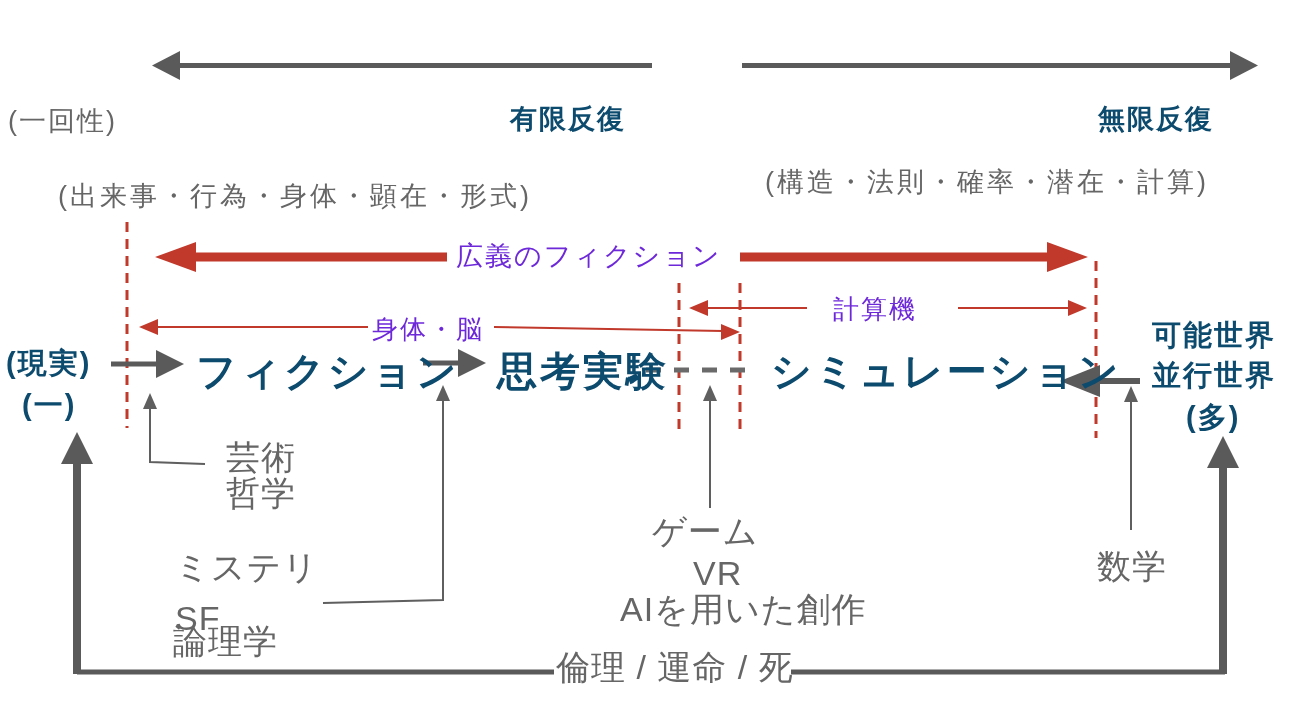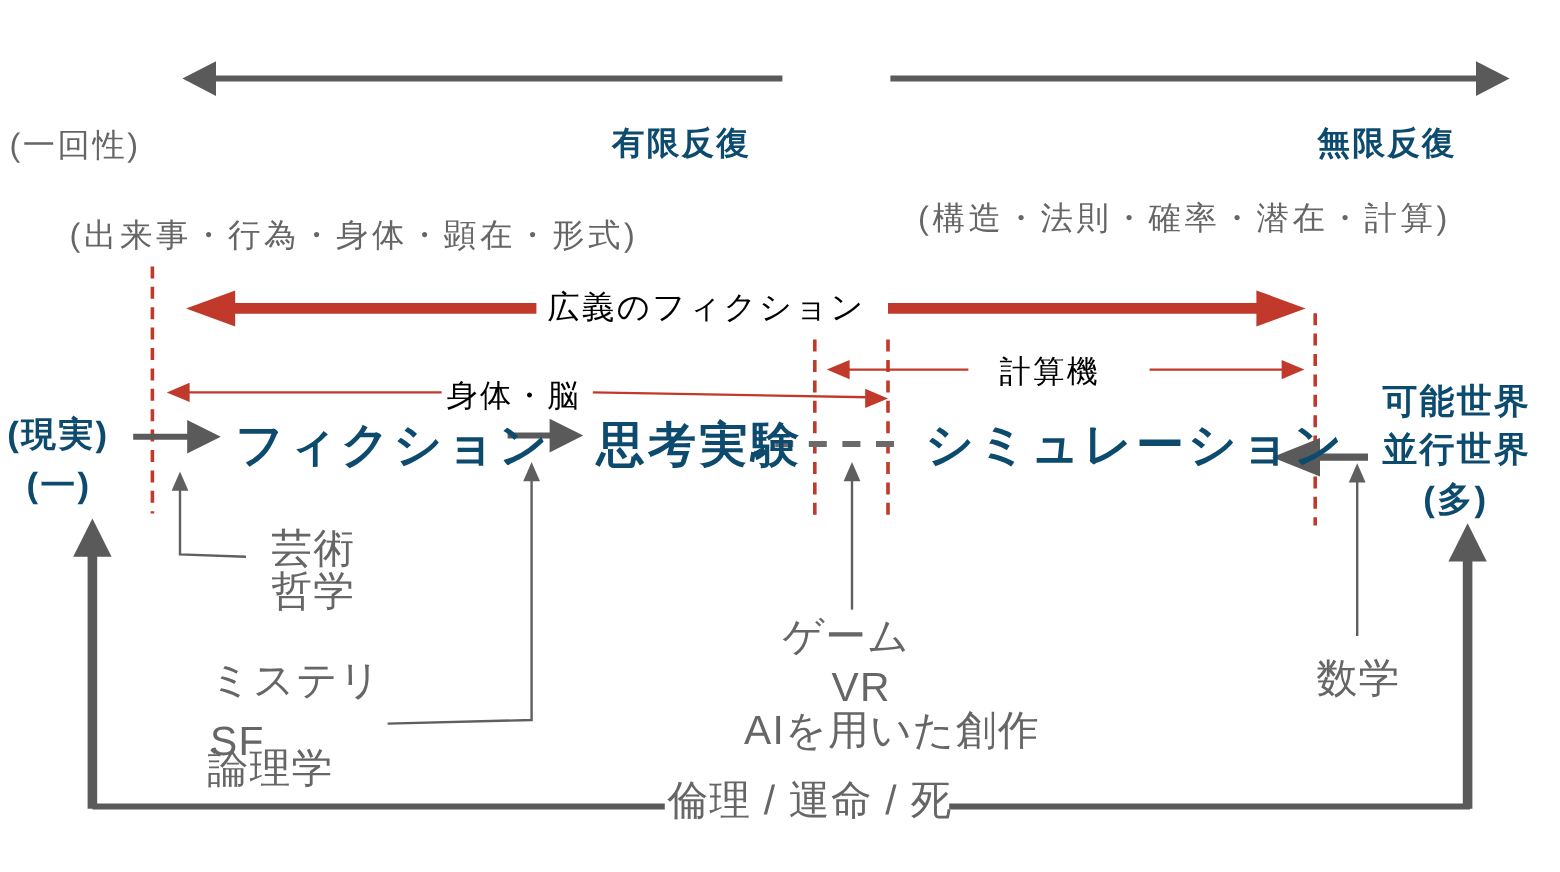--- a/index.html
+++ b/index.html
@@ -3,21 +3,21 @@
 <meta charset="utf-8">
 <style>
   html,body{margin:0;padding:0;background:#ffffff;}
   .canvas{
     position:relative;width:1300px;height:727px;background:#ffffff;overflow:hidden;
     font-family:"Liberation Sans","DejaVu Sans",sans-serif;
   }
   .layer{position:absolute;left:0;top:0;width:1300px;height:727px;}
   .lbl{position:absolute;white-space:nowrap;line-height:1;letter-spacing:2px;color:#666666;}
   .bold{font-weight:700;color:#0c4a6e;}
-  .red{color:#000000;}
+  .red{color:#6d28d9;}
   .axis-word{font-size:27px;}
   .sub-word{font-size:27px;letter-spacing:3px;}
   .main-word{font-size:40px;letter-spacing:3px;}
   .side-word{font-size:29px;letter-spacing:2px;}
   .note-word{font-size:34px;letter-spacing:1px;}
   .red-word{font-size:26px;}
 </style>
 </head>
 <body>
 

